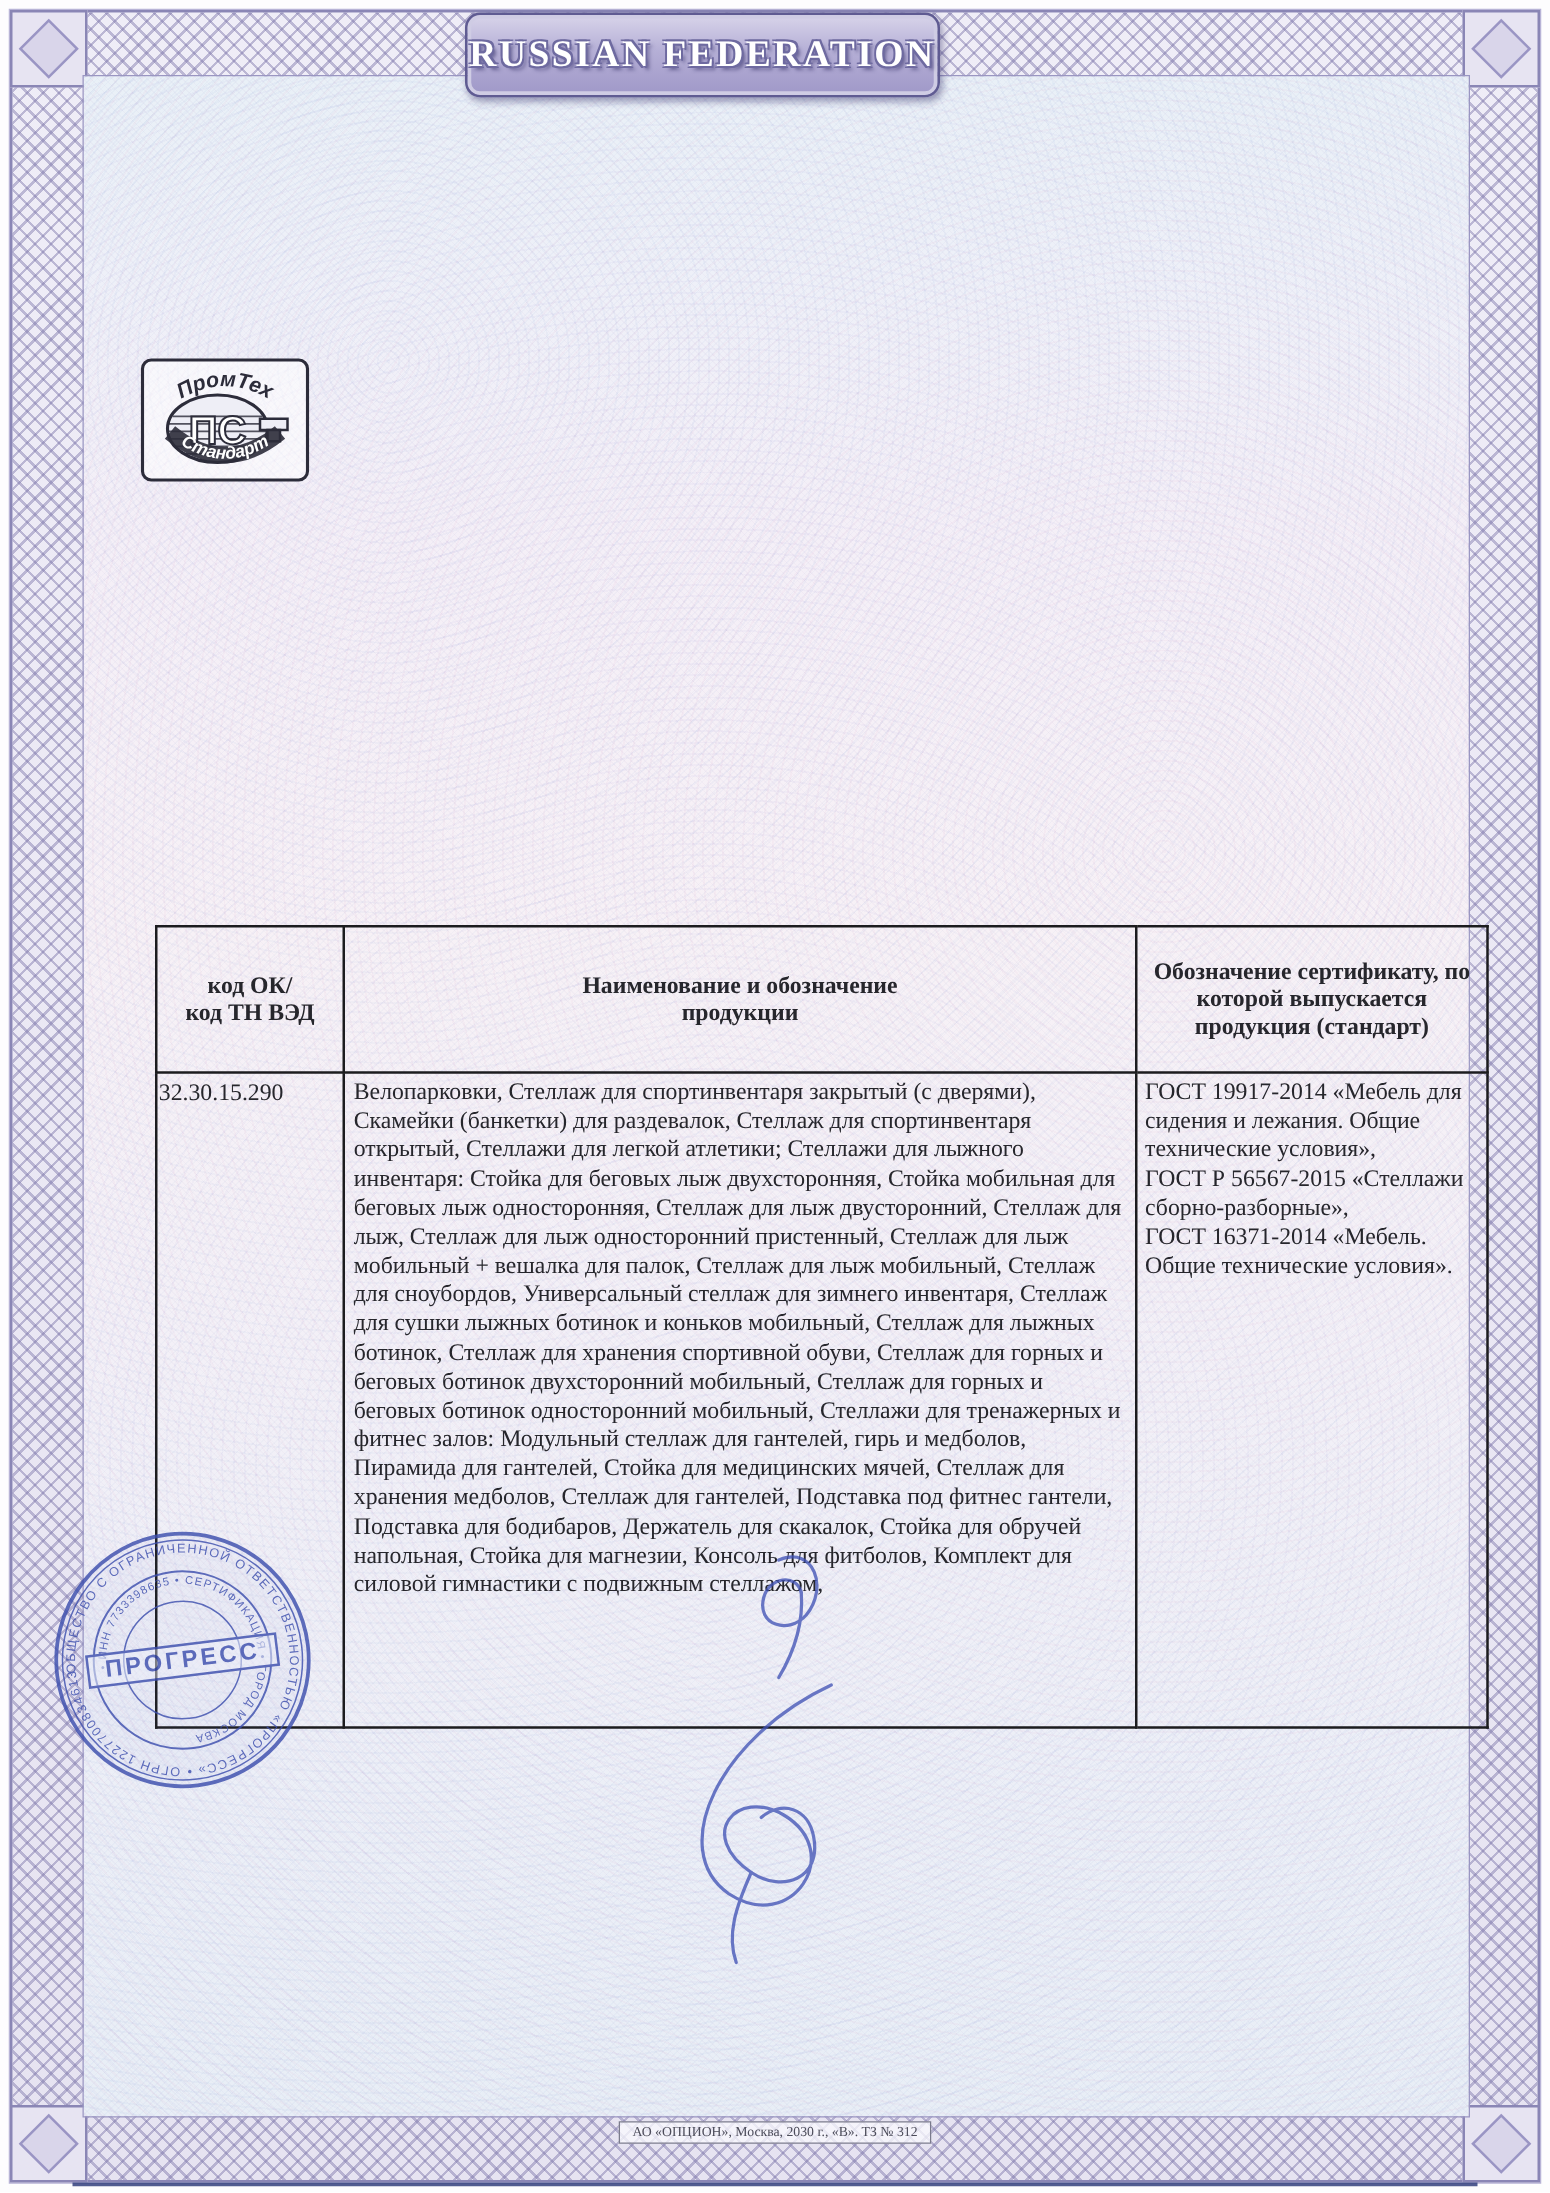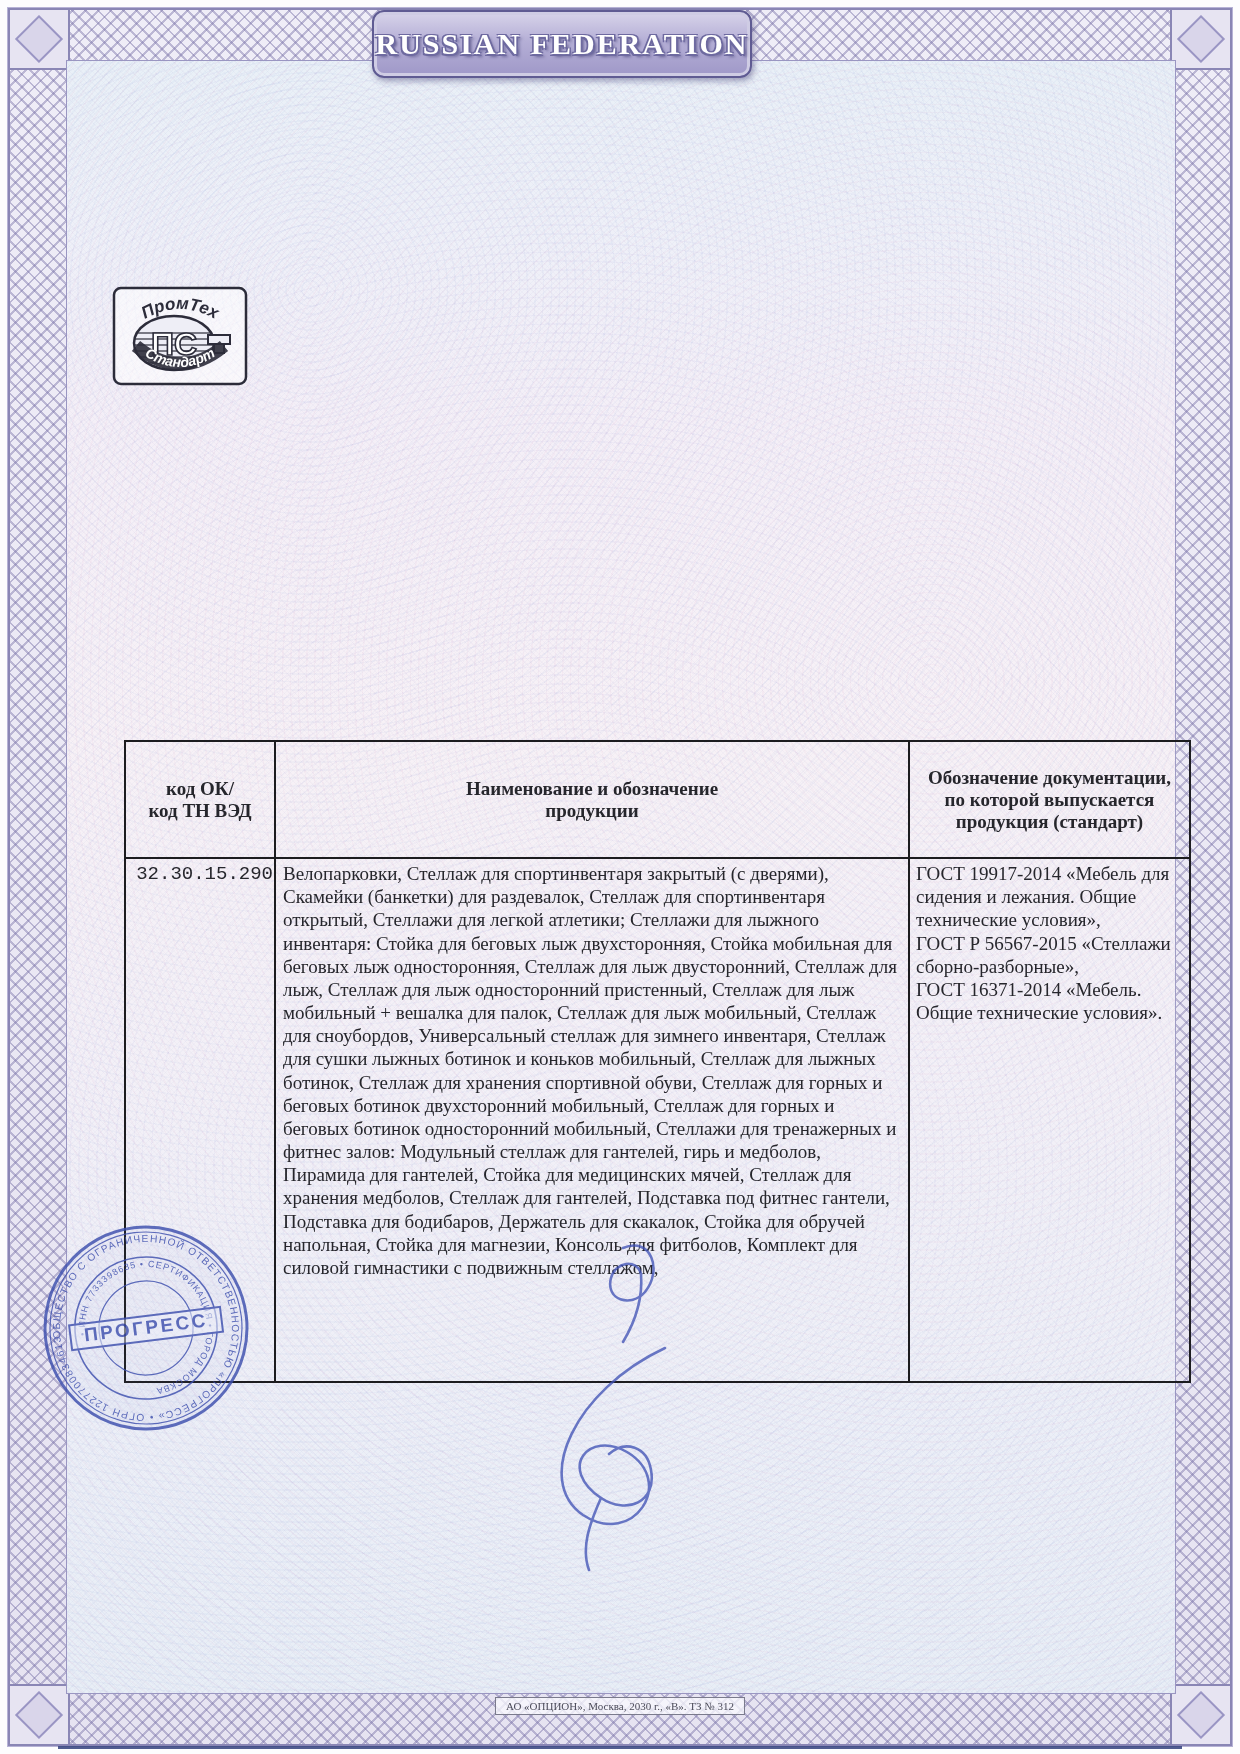--- a/index.html
+++ b/index.html
@@ -61,21 +61,21 @@
   .org-addr{top:543px;font-size:19px;}
   .org-inn{top:566px;font-size:19px;}
 
   .list-h{top:610px;font-size:20px;font-weight:bold;}
 
   
   table.products{position:absolute;left:87px;top:740px;width:1065px;border-collapse:collapse;z-index:4;table-layout:fixed;margin-left:37px;}
   table.products th,table.products td{border:2px solid #1c1c1f;background:rgba(255,255,255,.06);}
   table.products th{height:111px;font-size:19px;font-weight:bold;text-align:center;vertical-align:middle;padding:2px 6px;}
   table.products td{height:516px;font-size:19px;vertical-align:top;line-height:1.22;}
-  td.cell-code{text-align:right;padding-top:4px;font-family:Liberation Mono, monospace;}
+  td.cell-code{text-align:left;padding-top:4px;}
   td.cell-products{padding:3px 8px 3px 7px;}
   td.cell-standards{padding:3px 6px;}
 
   
   .role{left:268px;font-family:"Liberation Sans", sans-serif;font-weight:bold;font-size:20px;line-height:1.3;}
   .role-1{top:1404px;}
   .role-2{top:1512px;}
   .sig-line{height:0;border-bottom:1.5px solid #2a2a2e;}
   .sl-1{left:482px;top:1457px;width:293px;}
   .sl-2{left:482px;top:1554px;width:293px;}
@@ -164,21 +164,21 @@
         <col style="width:150px">
         <col style="width:634px">
         <col style="width:281px">
       </colgroup>
     <tbody>
         <tr>
       <th class="pre">код ОК/
 код ТН ВЭД</th>
       <th class="pre">Наименование и обозначение
 продукции</th>
-      <th>Обозначение документации, по которой выпускается продукция (стандарт)</th>
+      <th>Обозначение сертификату, по которой выпускается продукция (стандарт)</th>
     </tr>
     <tr>
       <td class="cell-code">32.30.15.290</td>
       <td class="cell-products">Велопарковки, Стеллаж для спортинвентаря закрытый (с дверями), Скамейки (банкетки) для раздевалок, Стеллаж для спортинвентаря открытый, Стеллажи для легкой атлетики;  Стеллажи для лыжного инвентаря: Стойка для беговых лыж двухсторонняя, Стойка мобильная для беговых лыж односторонняя, Стеллаж для лыж двусторонний, Стеллаж для лыж, Стеллаж для лыж односторонний пристенный, Стеллаж для лыж мобильный + вешалка для палок, Стеллаж для лыж мобильный, Стеллаж для сноубордов, Универсальный стеллаж для зимнего инвентаря, Стеллаж для сушки лыжных ботинок и коньков мобильный, Стеллаж для лыжных ботинок, Стеллаж для хранения спортивной обуви, Стеллаж для горных и беговых ботинок двухсторонний мобильный, Стеллаж для горных и беговых ботинок односторонний мобильный, Стеллажи для тренажерных и фитнес залов: Модульный стеллаж для гантелей, гирь и медболов, Пирамида для гантелей, Стойка для медицинских мячей, Стеллаж для хранения медболов, Стеллаж для гантелей, Подставка под фитнес гантели, Подставка для бодибаров, Держатель для скакалок, Стойка для обручей напольная, Стойка для магнезии, Консоль для фитболов, Комплект для силовой гимнастики с подвижным стеллажом,</td>
       <td class="cell-standards pre">ГОСТ 19917-2014 «Мебель для сидения и лежания. Общие технические условия»,
 ГОСТ Р 56567-2015 «Стеллажи сборно-разборные»,
 ГОСТ 16371-2014 «Мебель. Общие технические условия».</td>
     </tr>
   </tbody>
     </table>

